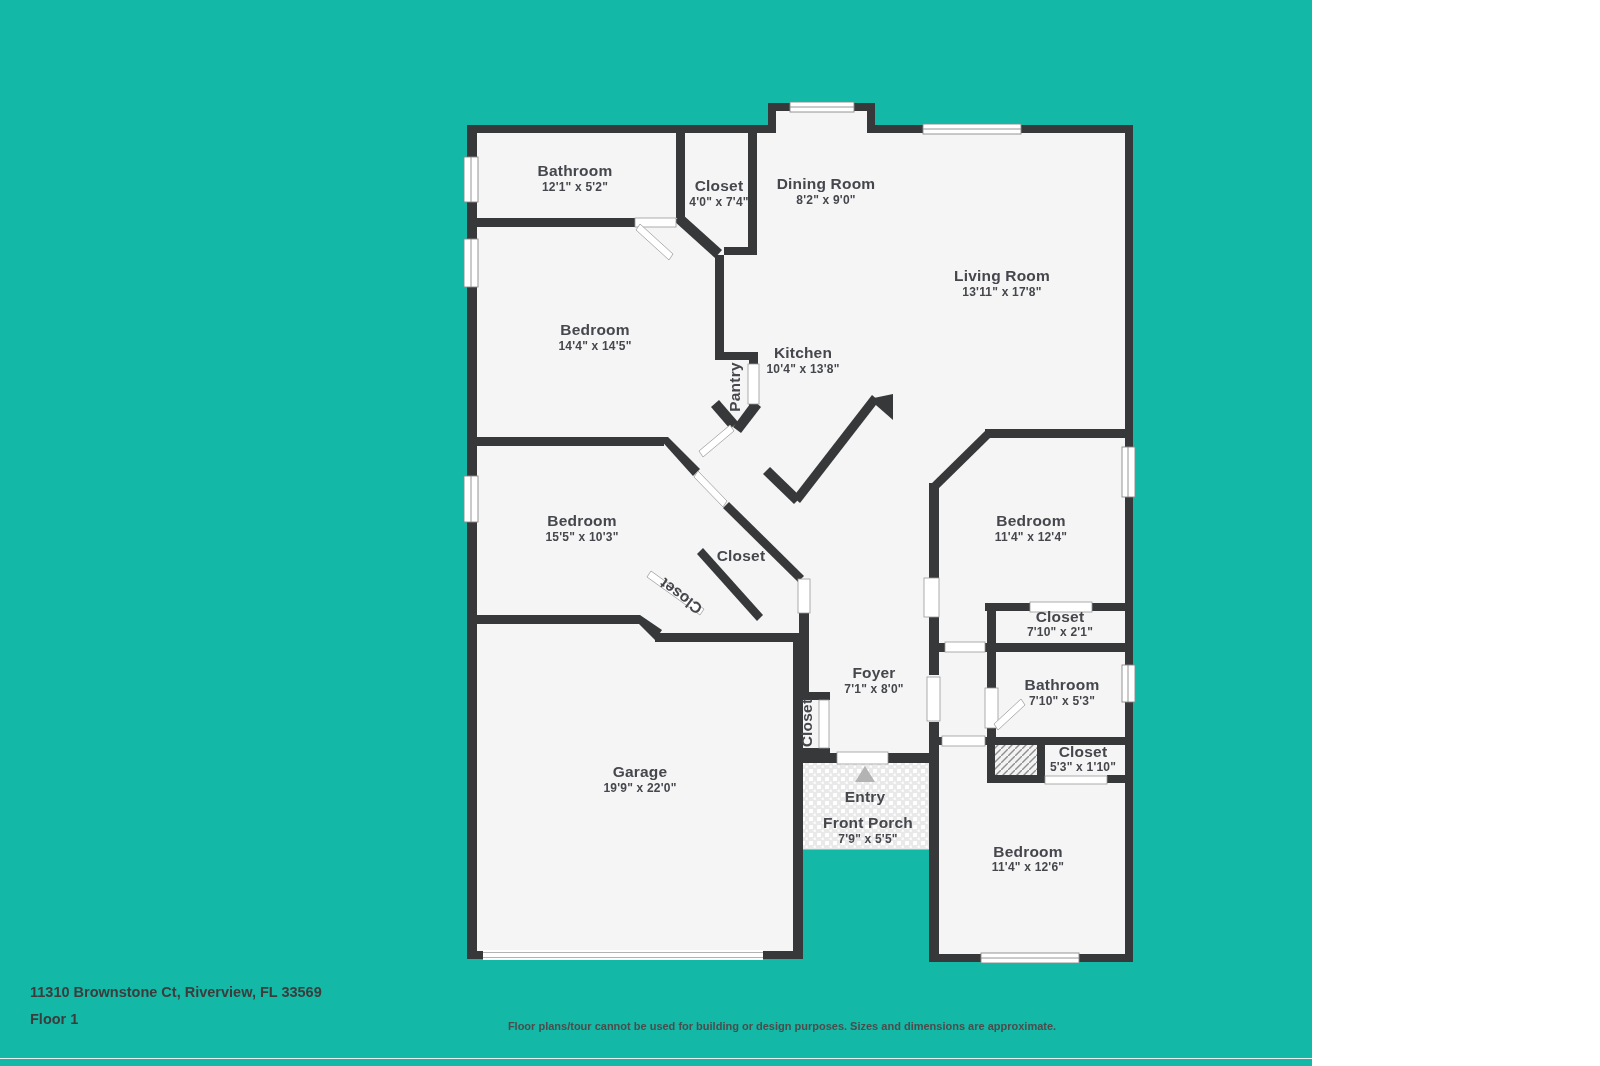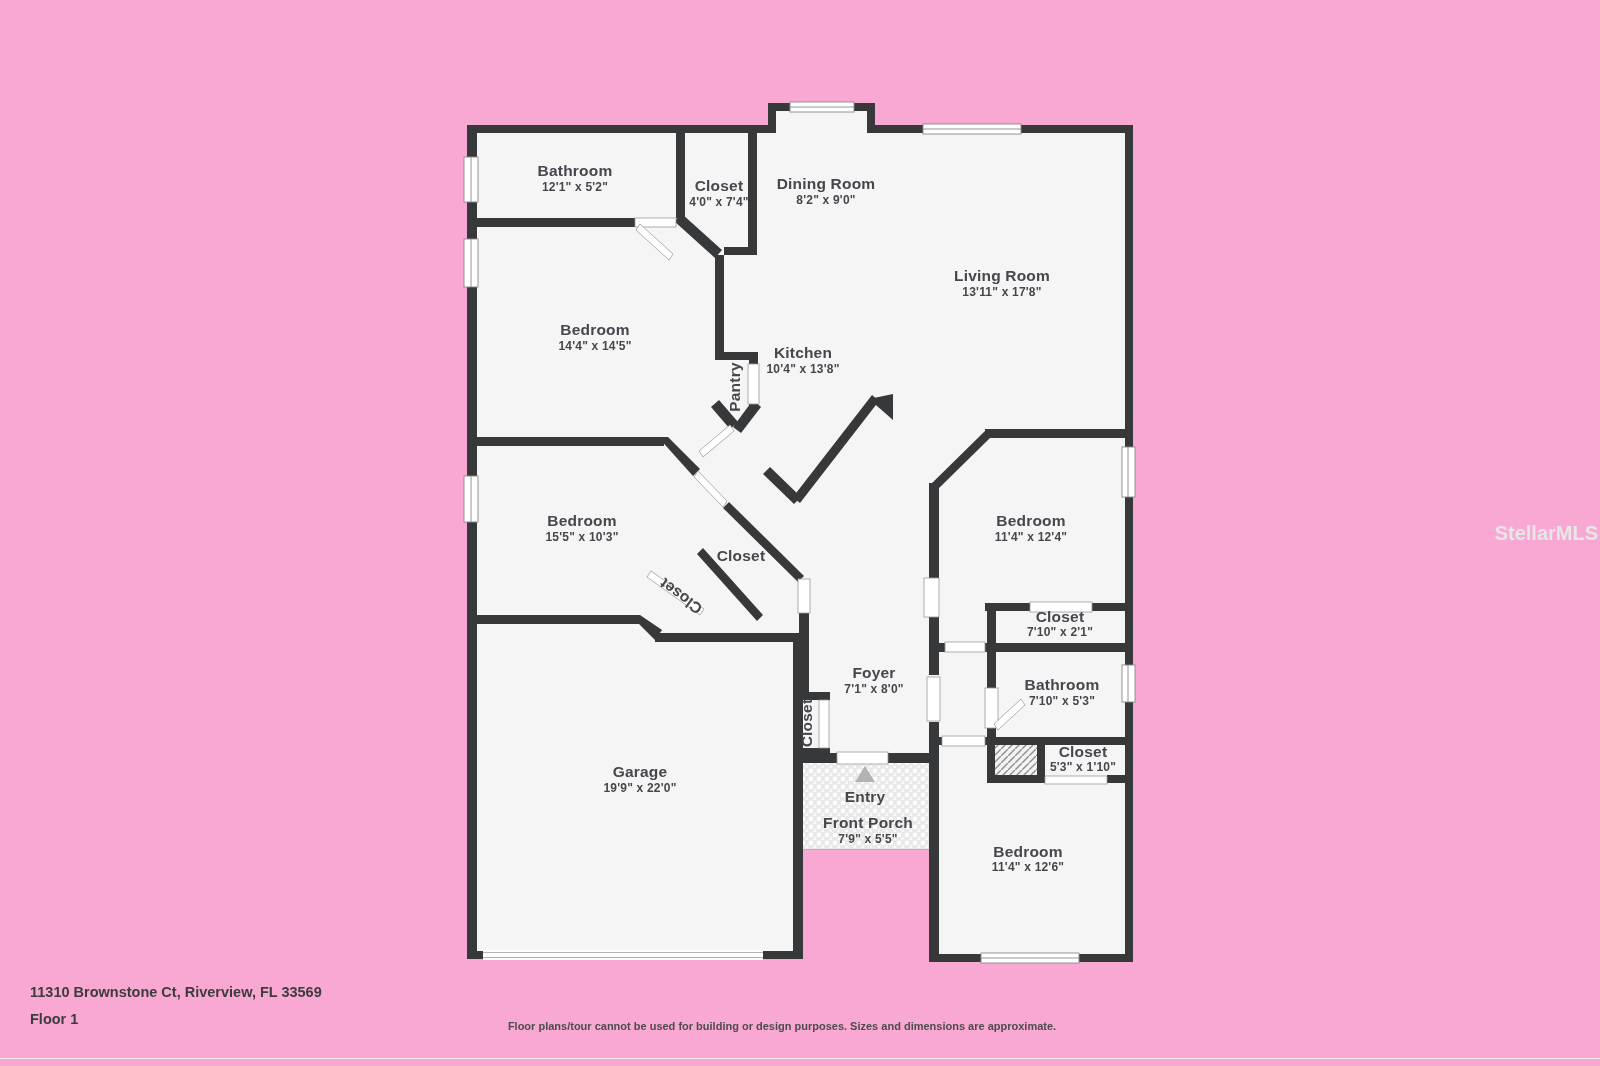--- a/index.html
+++ b/index.html
@@ -1,16 +1,16 @@
 <!DOCTYPE html>
 <html><head>
 <meta charset="utf-8">
 <style>
   html,body{margin:0;padding:0;background:#ffffff;}
-  .stage{position:relative;width:1600px;height:1066px;background:#f9a8d4;overflow:hidden;
+  .stage{position:relative;width:1312px;height:1066px;background:#14b8a6;overflow:hidden;
          font-family:"Liberation Sans", sans-serif;}
   svg{position:absolute;left:0;top:0;}
   .w{fill:#37383a;}
   .floor{fill:#f5f5f6;}
   .db{fill:#ffffff;stroke:#9a9a9a;stroke-width:0.8;}
   .leaf{fill:#ffffff;stroke:#a8a8a8;stroke-width:0.9;}
   .winline{stroke:#8b8b8b;stroke-width:0.9;fill:none;}
   .winbox{fill:#ffffff;stroke:#8b8b8b;stroke-width:0.9;}
   .thin{stroke:#b3b3b3;stroke-width:1;fill:none;}
   text{fill:#45474c;font-weight:bold;}

